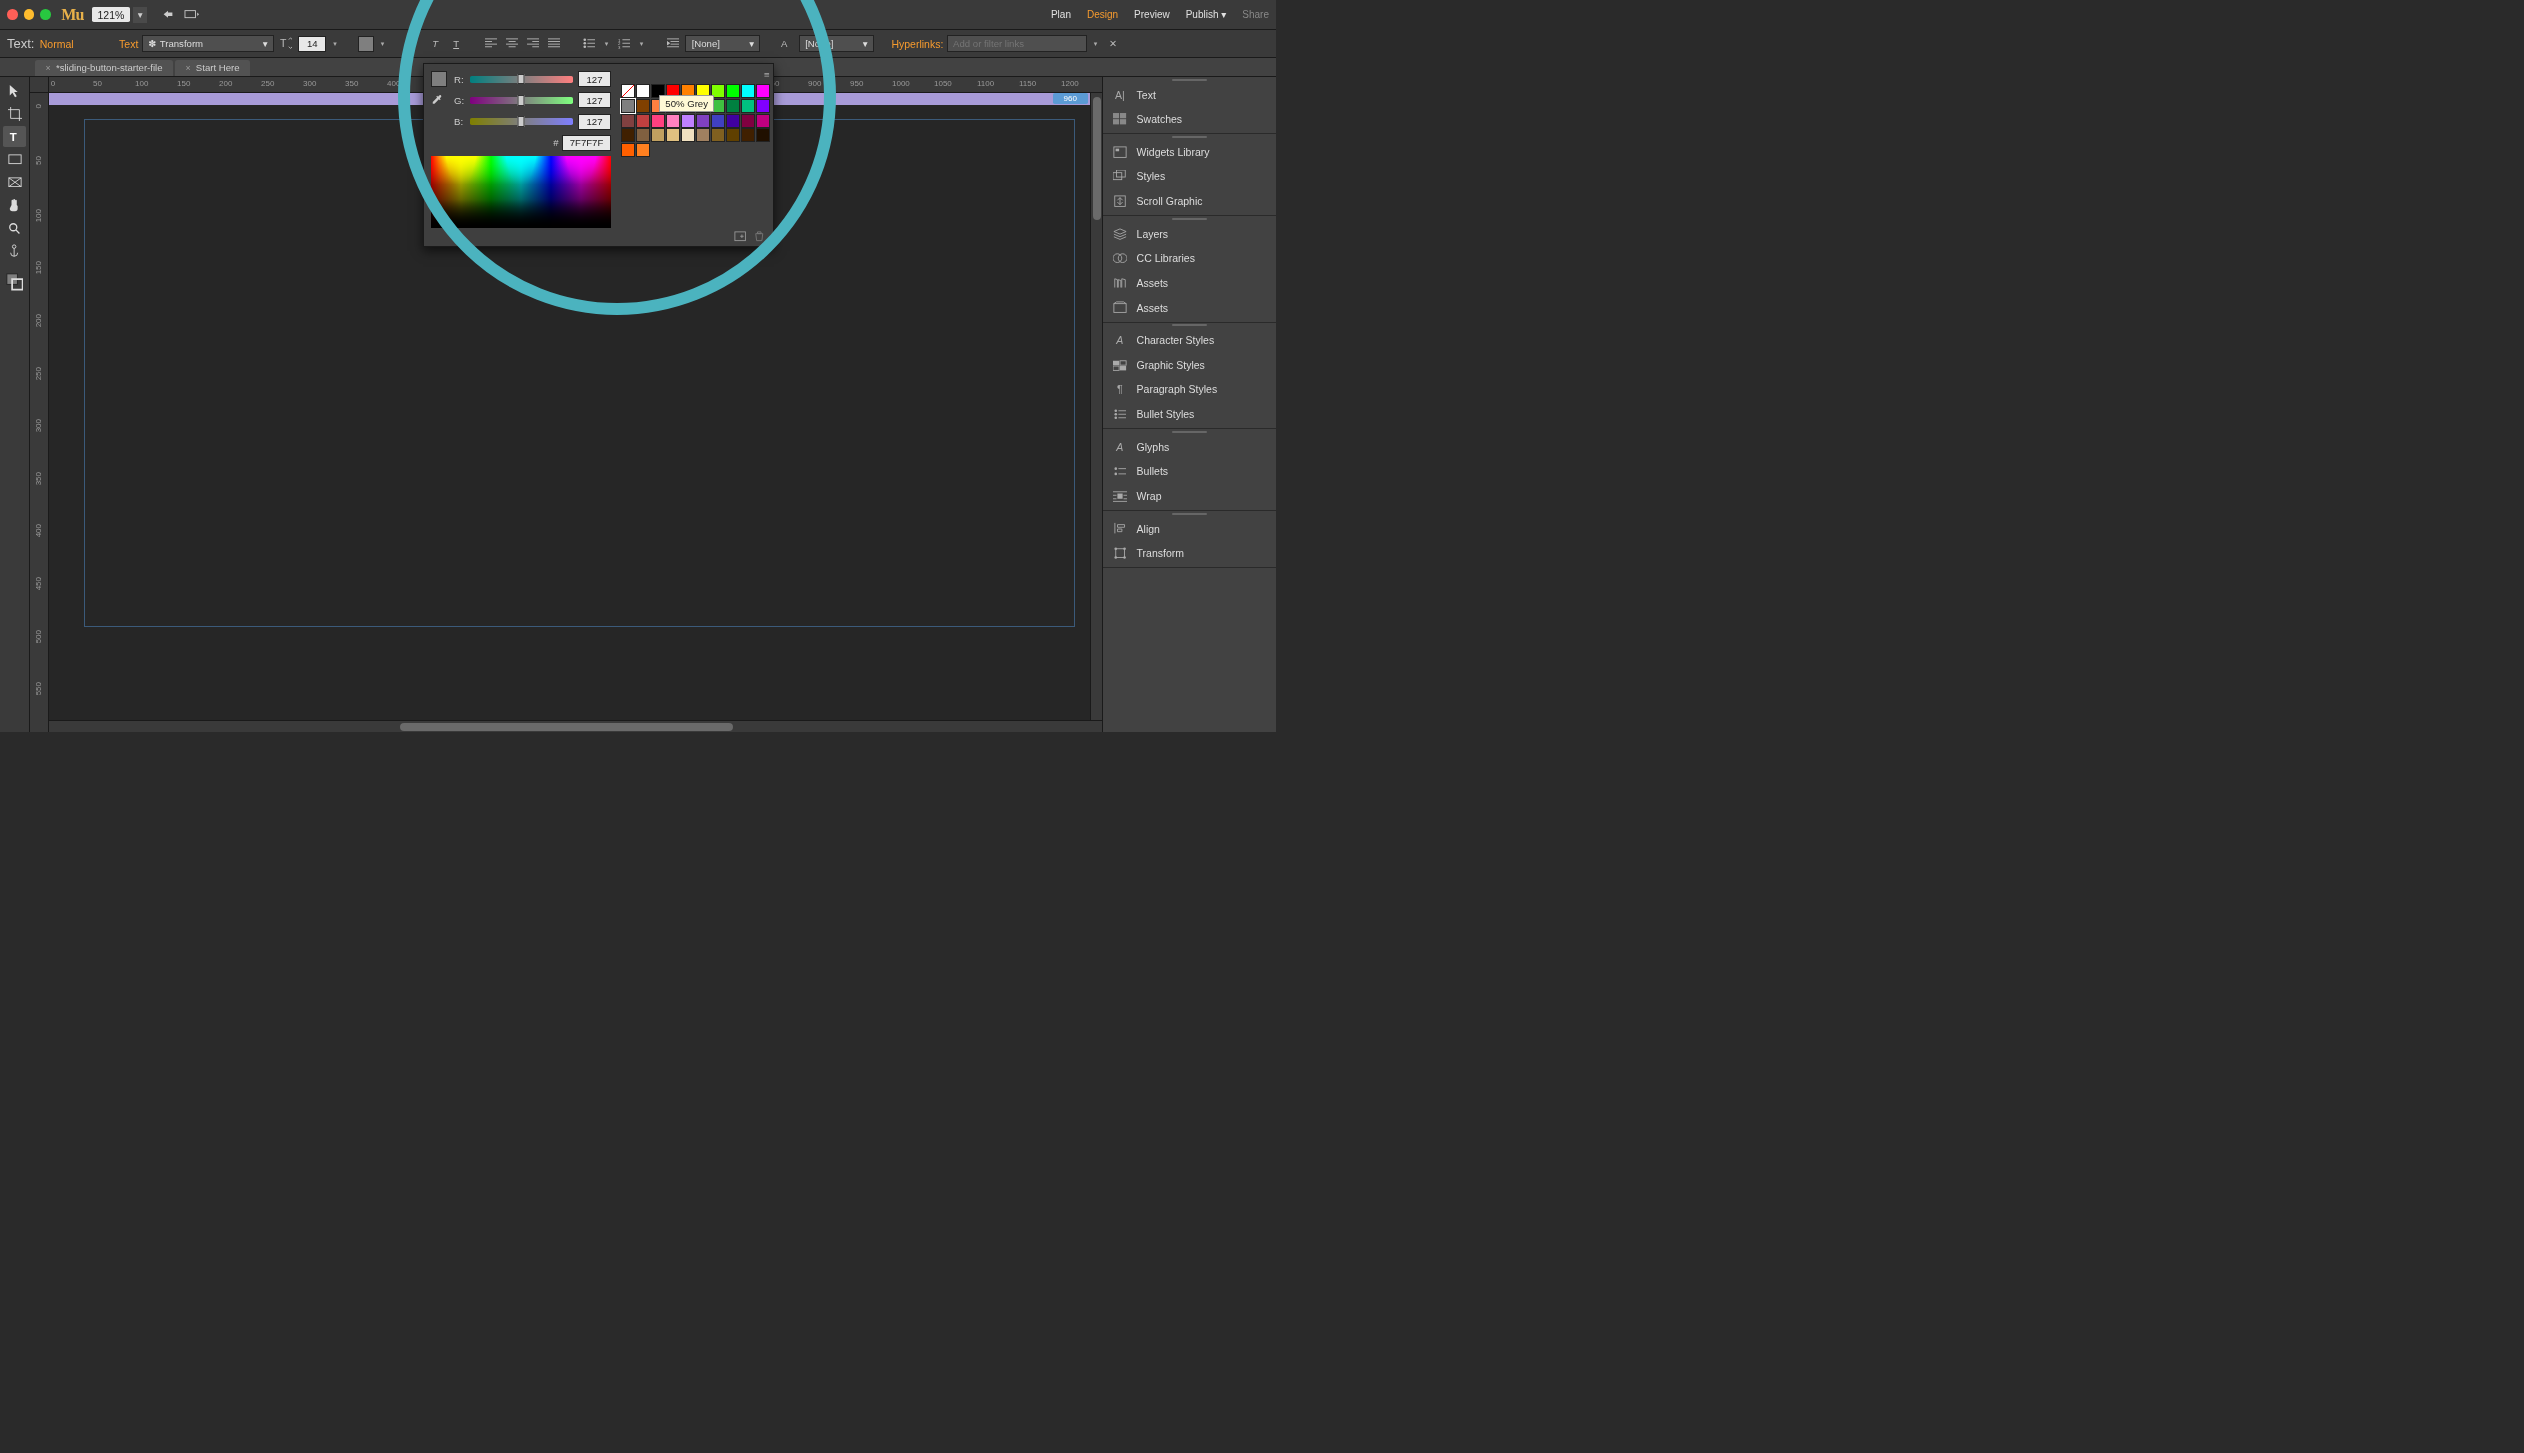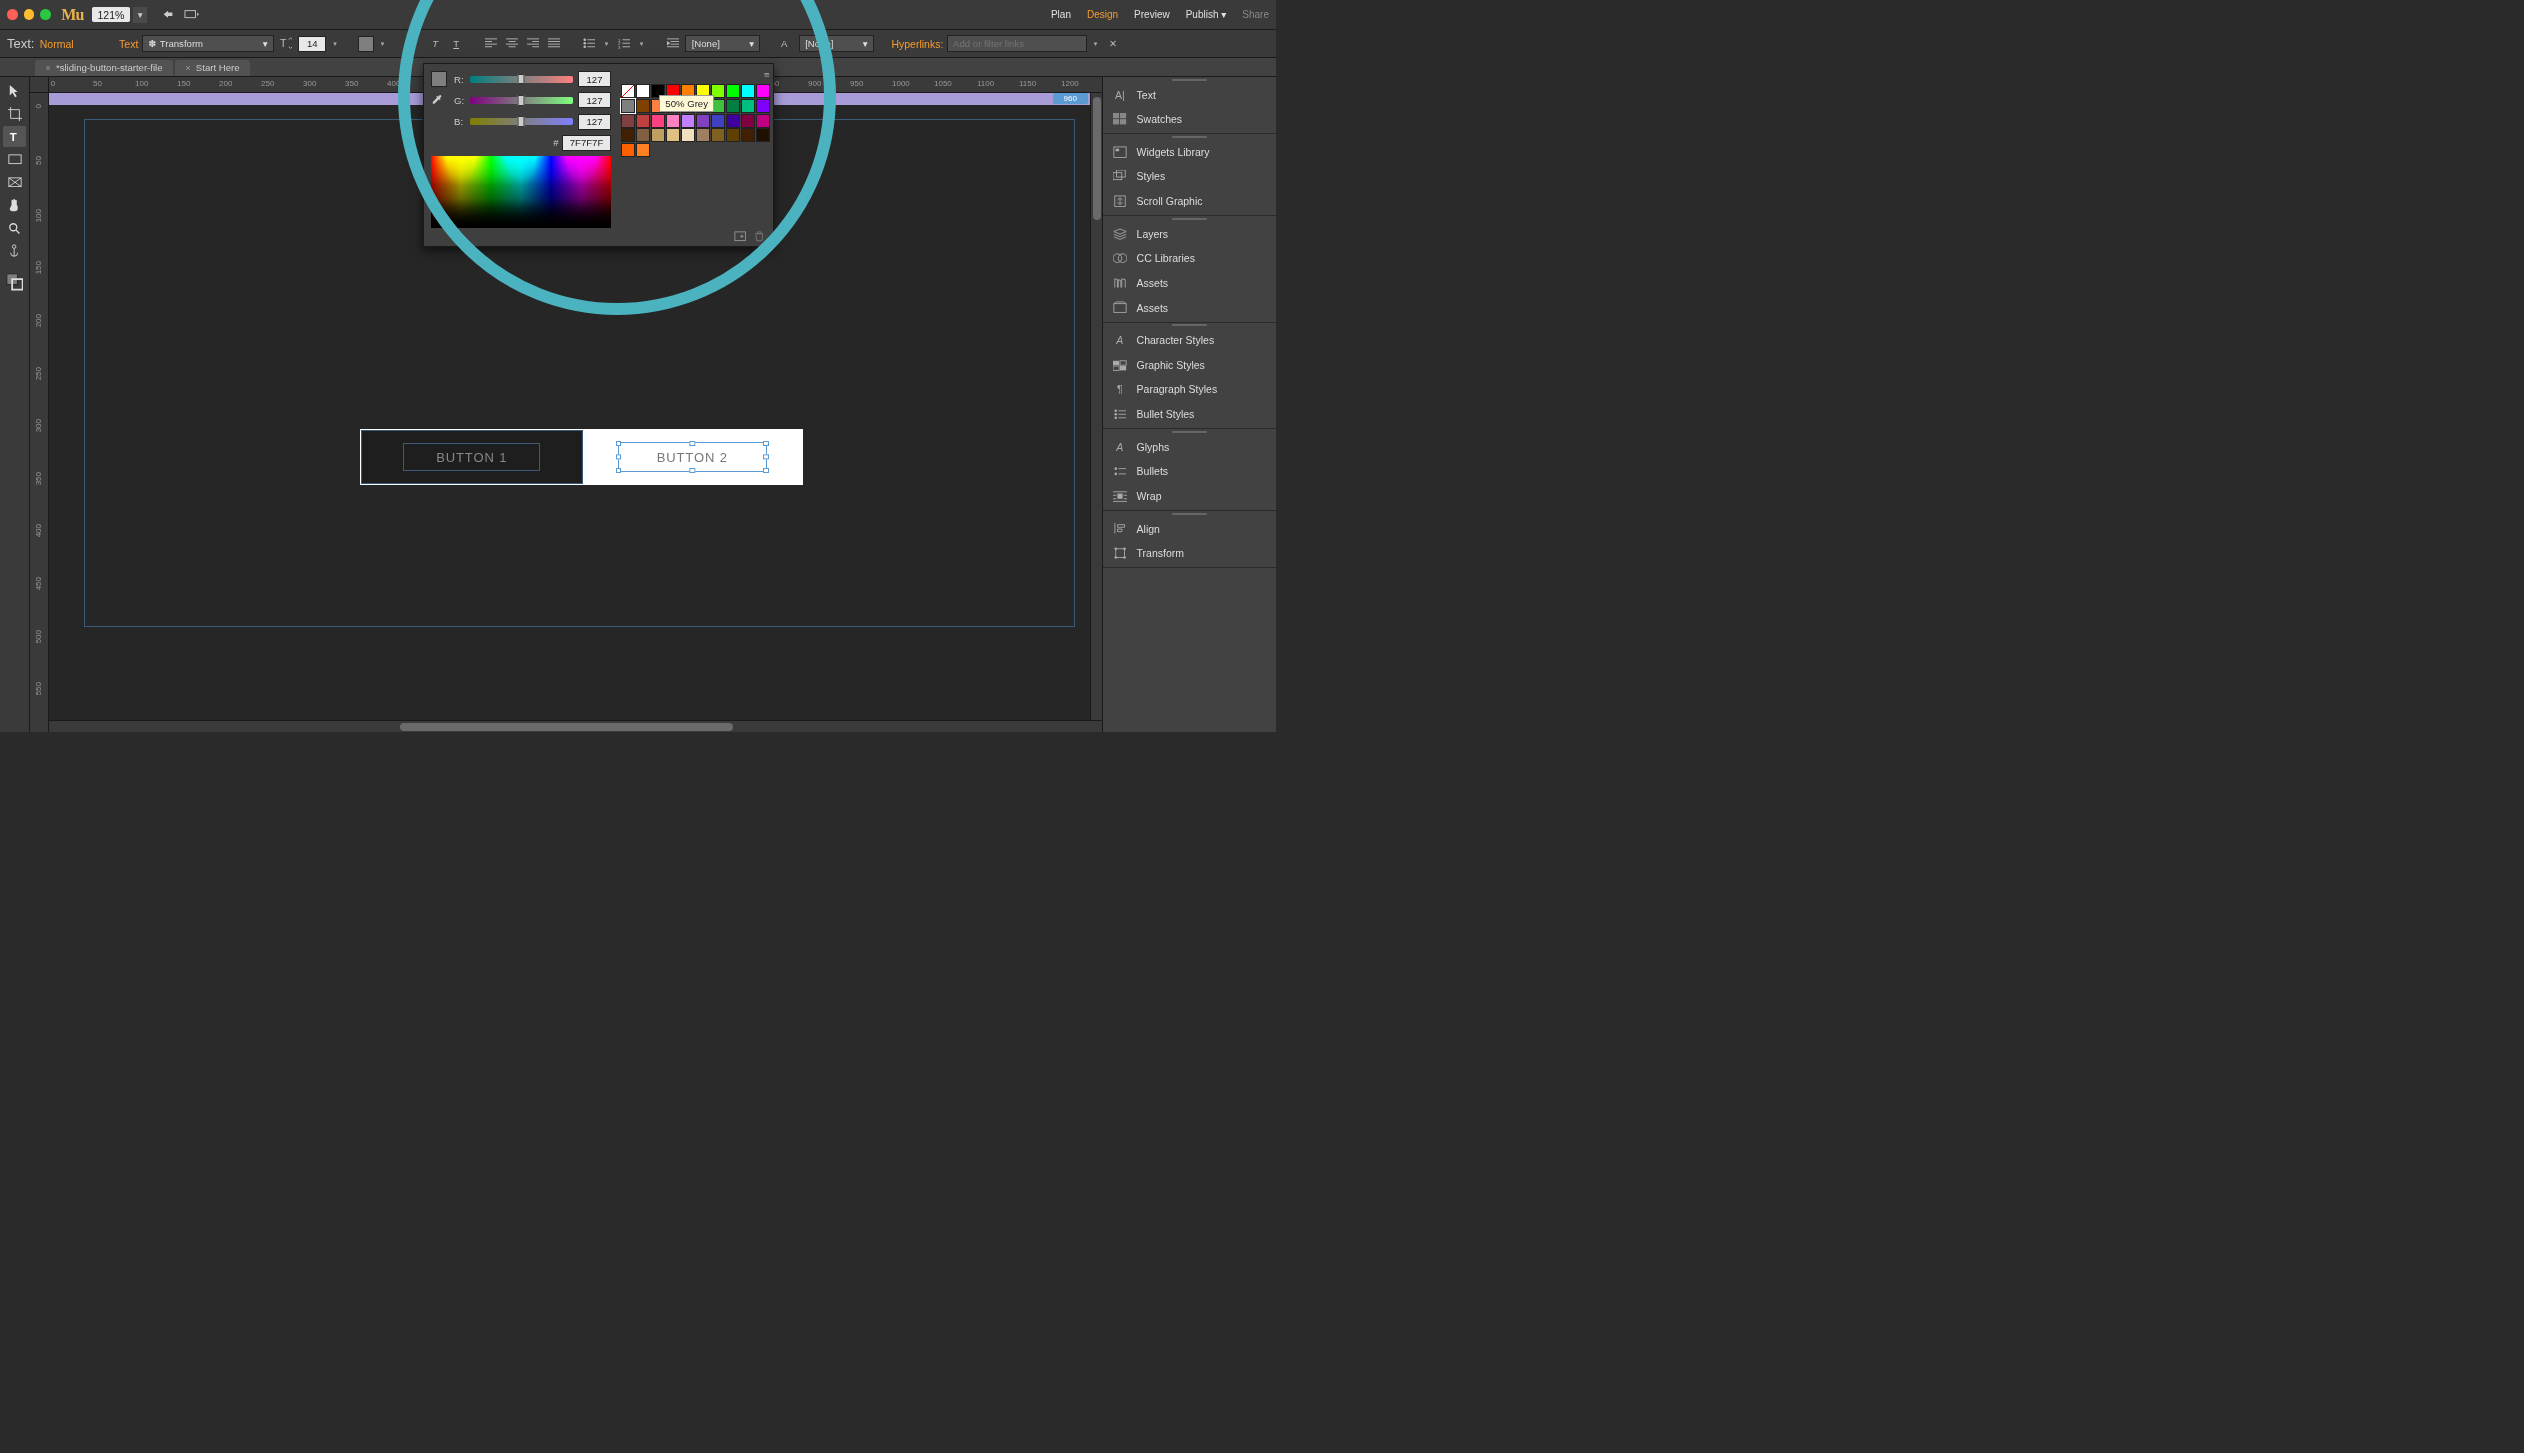--- a/index.html
+++ b/index.html
@@ -352,38 +352,20 @@
         <span class="tick" style="top: 431px;">400</span>
         <span class="tick" style="top: 484px;">450</span>
         <span class="tick" style="top: 537px;">500</span>
         <span class="tick" style="top: 589px;">550</span>
       </div>
     <div class="page-strip">
       <span class="page-width">960</span>
     </div>
     <div class="stage">
       <div class="page"></div>
-      <div class="btn-group">
-        <div class="btn1">
-          <div class="btn1-inner">BUTTON 1</div>
-        </div>
-        <div class="btn2">
-          <div class="sel-box">
-            <span class="sel-handle" style="left:-2.6px;top:-2.6px"></span>
-            <span class="sel-handle" style="left:50%;top:-2.6px;transform:translateX(-50%)"></span>
-            <span class="sel-handle" style="right:-2.6px;top:-2.6px"></span>
-            <span class="sel-handle" style="left:-2.6px;top:50%;transform:translateY(-50%)"></span>
-            <span class="sel-handle" style="right:-2.6px;top:50%;transform:translateY(-50%)"></span>
-            <span class="sel-handle" style="left:-2.6px;bottom:-2.6px"></span>
-            <span class="sel-handle" style="left:50%;bottom:-2.6px;transform:translateX(-50%)"></span>
-            <span class="sel-handle" style="right:-2.6px;bottom:-2.6px"></span>
-          </div>
-          <span class="btn2-text">BUTTON 2</span>
-        </div>
-      </div>
     </div>
     <div class="scroll-v">
         <div class="scroll-v-thumb"></div>
       </div>
     <div class="scroll-h">
         <div class="scroll-h-thumb"></div>
       </div>
   </div>
 
   <div class="panels">

